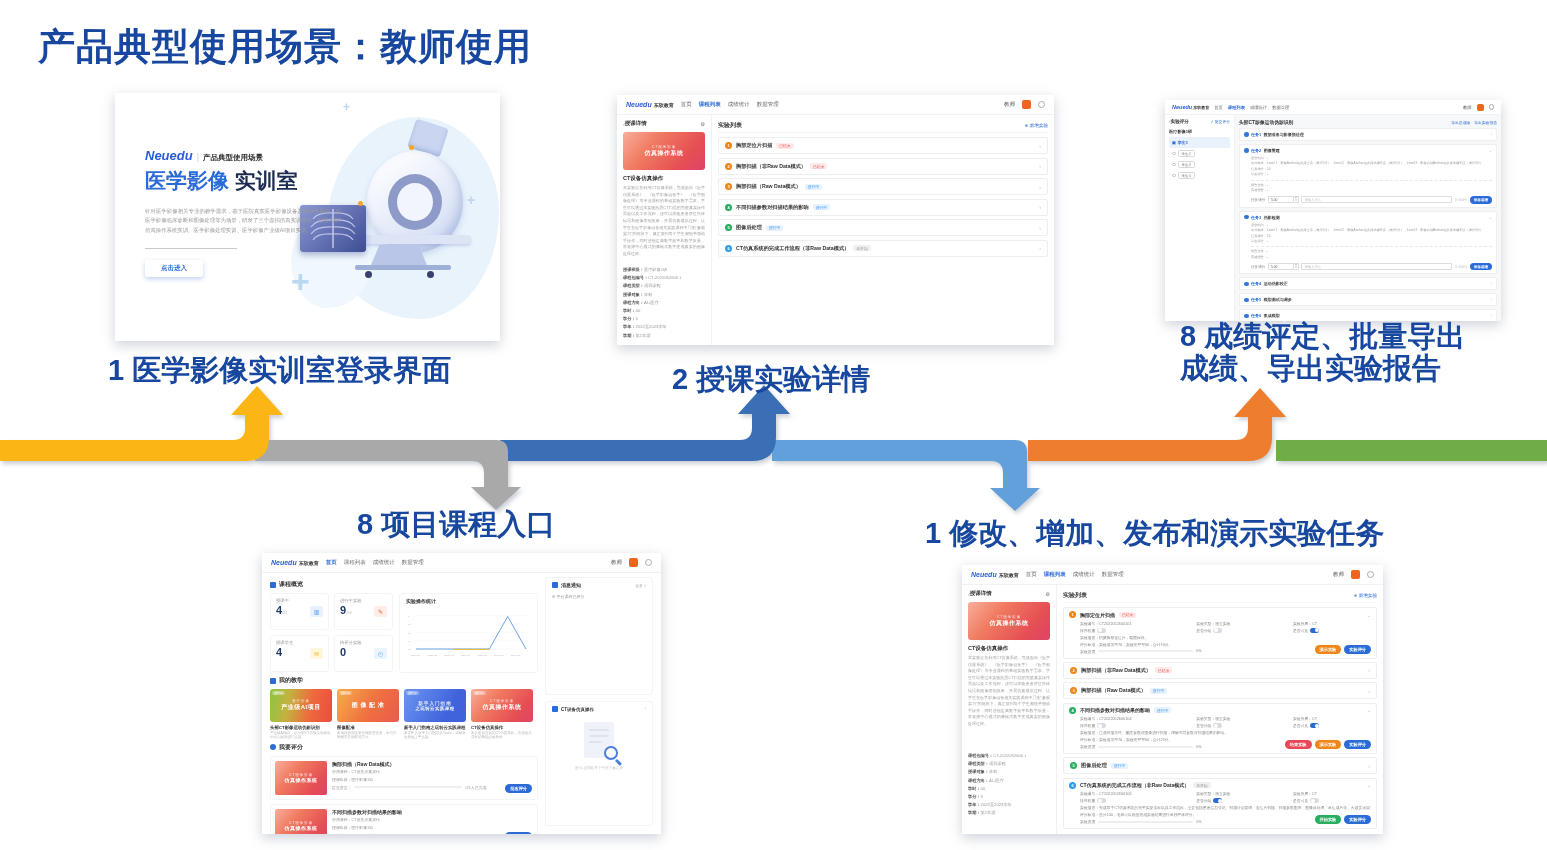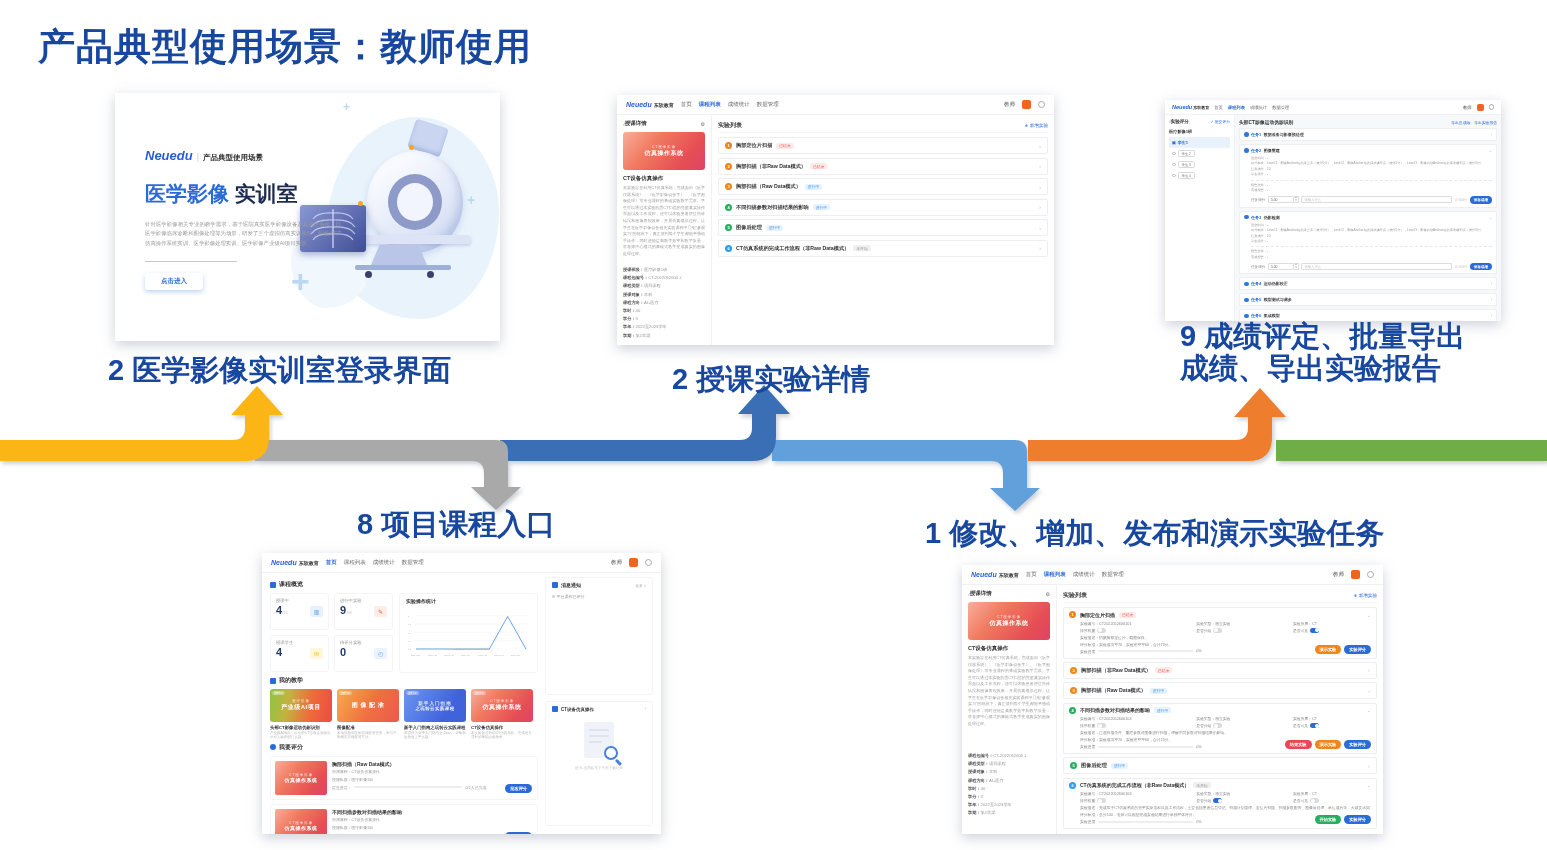--- a/index.html
+++ b/index.html
@@ -49,21 +49,21 @@
 .cover-orange{background:linear-gradient(120deg,#F6AE4B,#EF7040 55%,#EA5A4C);}
 .cover-blue{background:linear-gradient(120deg,#6C96F2,#4063DC 70%);}
 .chev{color:#bbb;}
 
 
 .s1-left{position:absolute;left:30px;top:55px;width:195px;z-index:2;}
 .s1-logo{display:flex;align-items:baseline;gap:4px;}
 .s1-brand{font-size:13px;font-weight:800;font-style:italic;color:#2B5CD9;}
 .s1-div{color:#ccc;font-size:9px;}
 .s1-slogan{font-size:7.5px;font-weight:700;color:#333;}
-.s1-title{margin-top:17px;font-size:21px;font-weight:800;}
+.s1-title{margin-top:4px;font-size:21px;font-weight:800;}
 .s1-title .hl{color:#2B6BD8;}
 .s1-title .rest{color:#1D2B50;}
 .s1-desc{margin-top:12px;font-size:5.4px;color:#999;line-height:1.75;width:196px;text-align:justify;}
 .s1-line{width:92px;height:1px;background:#c9c9c9;margin-top:13px;}
 .s1-btn{margin-top:11px;width:58px;height:17px;background:#fff;box-shadow:0 2px 5px rgba(43,107,216,.3);border-radius:3px;color:#2B6BD8;font-size:6.5px;display:flex;align-items:center;justify-content:center;font-weight:700;}
 .s1-illus{position:absolute;left:0;top:0;width:385px;height:248px;}
 .blob{position:absolute;left:212px;top:24px;width:172px;height:202px;background:#E9F3FC;border-radius:52% 48% 46% 54%/55% 47% 53% 45%;}
 .blob2{position:absolute;left:176px;top:120px;width:80px;height:95px;background:#F0F7FD;border-radius:60% 40% 55% 45%/50% 55% 45% 50%;}
 .gantry{position:absolute;left:252px;top:58px;width:96px;height:102px;background:linear-gradient(145deg,#F8FAFE 20%,#D7E0F4 80%);border-radius:50%;box-shadow:inset -4px -5px 8px rgba(120,140,200,.35),0 3px 6px rgba(120,140,200,.25);}
 .bore{position:absolute;left:21px;top:23px;width:54px;height:56px;border-radius:50%;background:#F2F5FD;border:9px solid #8E9BC9;}
@@ -194,26 +194,26 @@
 
   <svg class="flow" width="1547" height="850" viewBox="0 0 1547 850">
     <path d="M 1276 440 H 1552 V 461 H 1276 Z" fill="#6FAD47"></path>
     <path d="M 1028 440 L 1236 440 Q 1248 440 1248 428 L 1248 417 L 1234 417 L 1260 388 L 1286 417 L 1272 417 L 1272 437 Q 1272 461 1248 461 L 1028 461 Z" fill="#EE7D2E"></path>
     <path d="M 772 440 L 1015 440 Q 1027 440 1027 452 L 1027 488 L 1040 488 L 1015 511 L 990 488 L 1003 488 L 1003 473 Q 1003 461 991 461 L 772 461 Z" fill="#61A0DA"></path>
     <path d="M 500 440 L 740 440 Q 752 440 752 428 L 752 414 L 738 414 L 764 385 L 790 414 L 776 414 L 776 437 Q 776 461 752 461 L 500 461 Z" fill="#3A6EB5"></path>
     <path d="M 255 440 L 496 440 Q 508 440 508 452 L 508 487 L 521 487 L 496 510 L 471 487 L 484 487 L 484 473 Q 484 461 472 461 L 255 461 Z" fill="#A9A9A9"></path>
     <path d="M -5 440 L 233 440 Q 245 440 245 428 L 245 415 L 231 415 L 257 386 L 283 415 L 269 415 L 269 437 Q 269 461 245 461 L -5 461 Z" fill="#FBB515"></path>
   </svg>
 
-  <div class="step" id="lb1">2 医学影像实训室登录界面</div>
+  <div class="step" id="lb1">1 医学影像实训室登录界面</div>
   <div class="step" id="lb2">8 项目课程入口</div>
   <div class="step" id="lb3">2  授课实验详情</div>
   <div class="step" id="lb4">1 修改、增加、发布和演示实验任务</div>
   <div class="step" id="lb5">
-    <div>9 成绩评定、批量导出</div>
+    <div>8 成绩评定、批量导出</div>
     <div>成绩、导出实验报告</div>
   </div>
 
   <div class="shot" id="s1">
     <div class="s1-illus">
       <div class="blob"></div>
       <div class="blob2"></div>
       <div class="plus" style="left:176px;top:172px;font-size:32px;">+</div>
       <div class="plus" style="left:310px;top:40px;font-size:20px;">+</div>
       <div class="plus" style="left:352px;top:100px;font-size:14px;">+</div>

